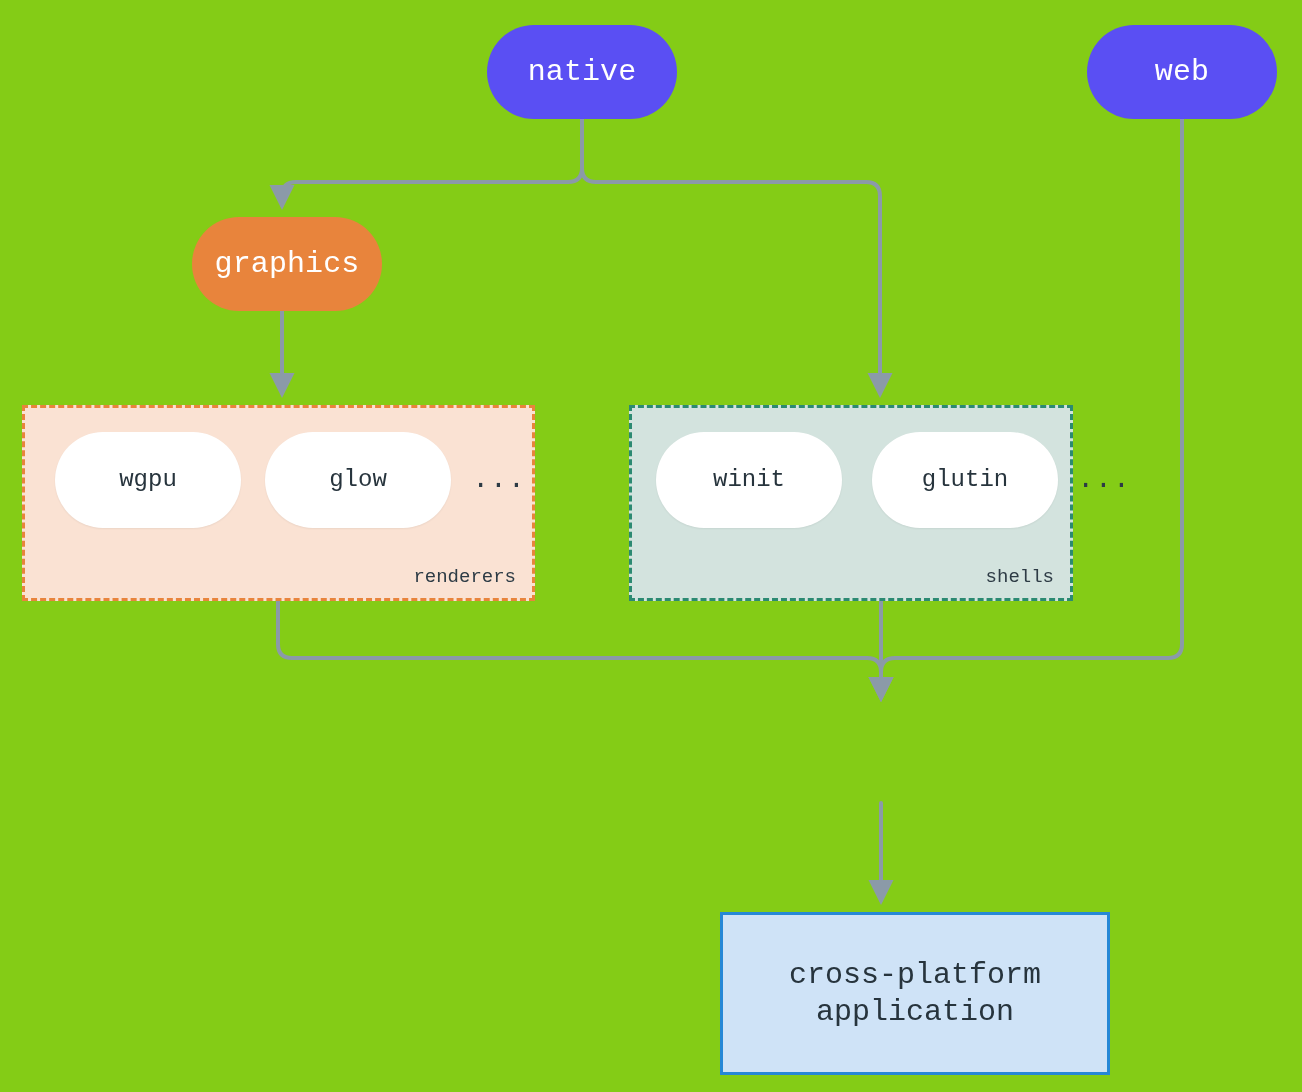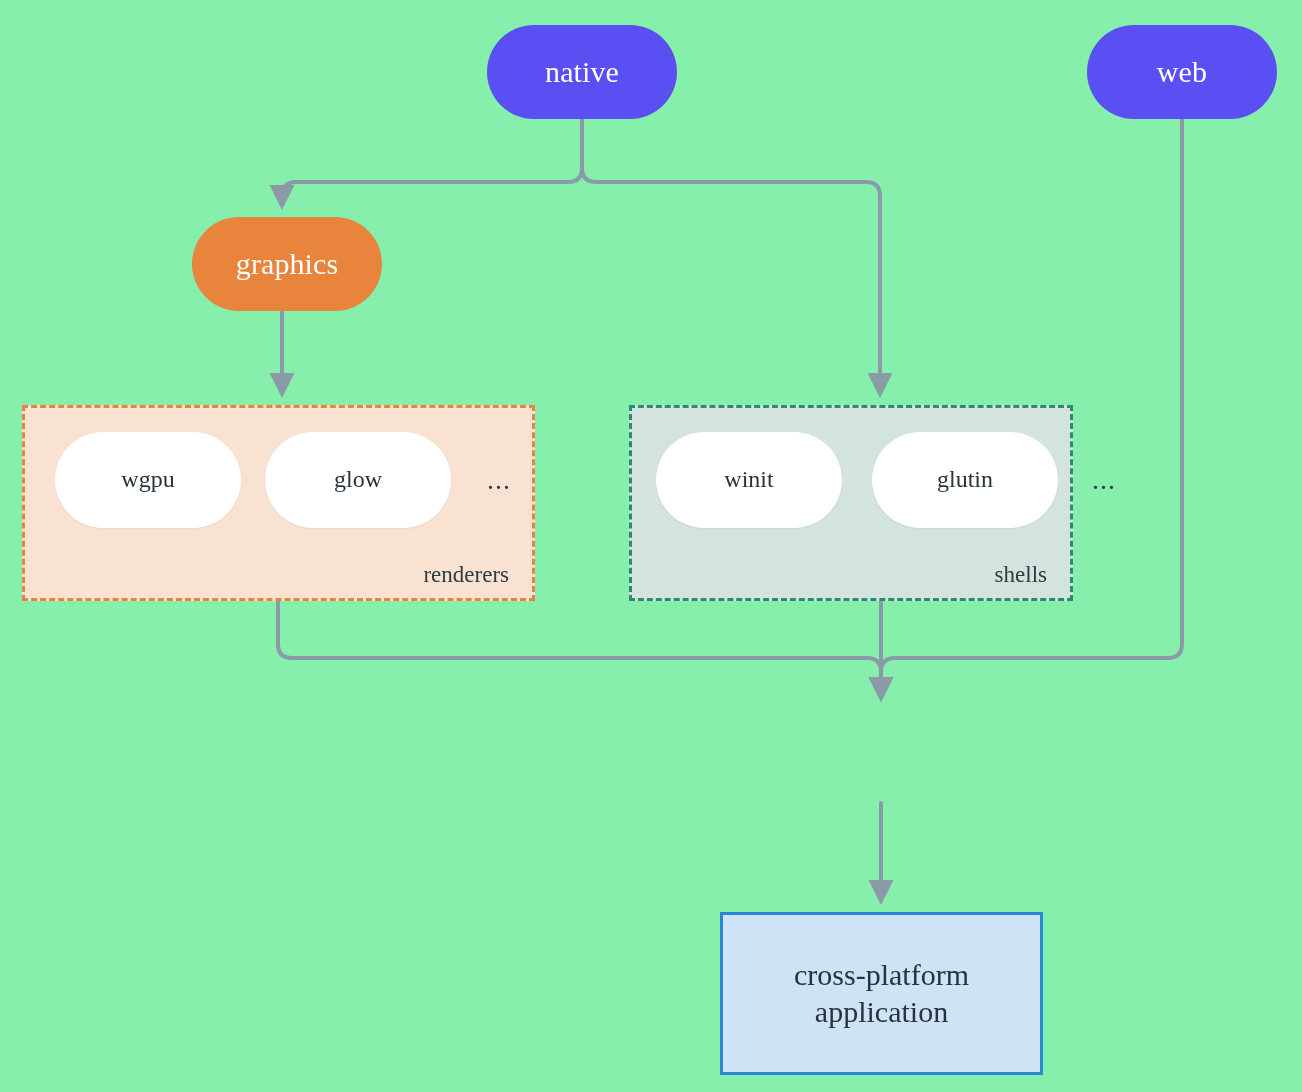--- a/index.html
+++ b/index.html
@@ -5,23 +5,23 @@
 <style>
   html, body {
     margin: 0;
     padding: 0;
     background: #000000;
   }
   #stage {
     position: relative;
     width: 1302px;
     height: 1092px;
-    background: #86efac;
+    background: #84cc16;
     overflow: hidden;
-    font-family: Liberation Serif, serif;
+    font-family: Liberation Mono, monospace;
   }
   #edges {
     position: absolute;
     left: 0;
     top: 0;
     width: 1302px;
     height: 1092px;
     pointer-events: none;
   }
   .node {
@@ -82,29 +82,29 @@
     background: #fae2d3;
     border-color: #e8843c;
   }
   .cluster-shells {
     left: 629px; top: 405px; width: 444px; height: 196px;
     background: #d3e3de;
     border-color: #2c8a72;
   }
   .cluster-label {
     position: absolute;
-    right: 23px;
+    right: 16px;
     bottom: 10px;
-    font-size: 23px;
+    font-size: 19px;
     color: #2d3b45;
     text-align: right;
   }
   
   .rect {
-    left: 720px; top: 912px; width: 323px; height: 163px;
+    left: 720px; top: 912px; width: 390px; height: 163px;
     background: #cfe3f7;
     border: 3px solid #2688d6;
     color: #27343d;
     font-size: 30px;
     flex-direction: column;
   }
   .rect .line { display: block; }
 </style>
 </head>
 <body>

